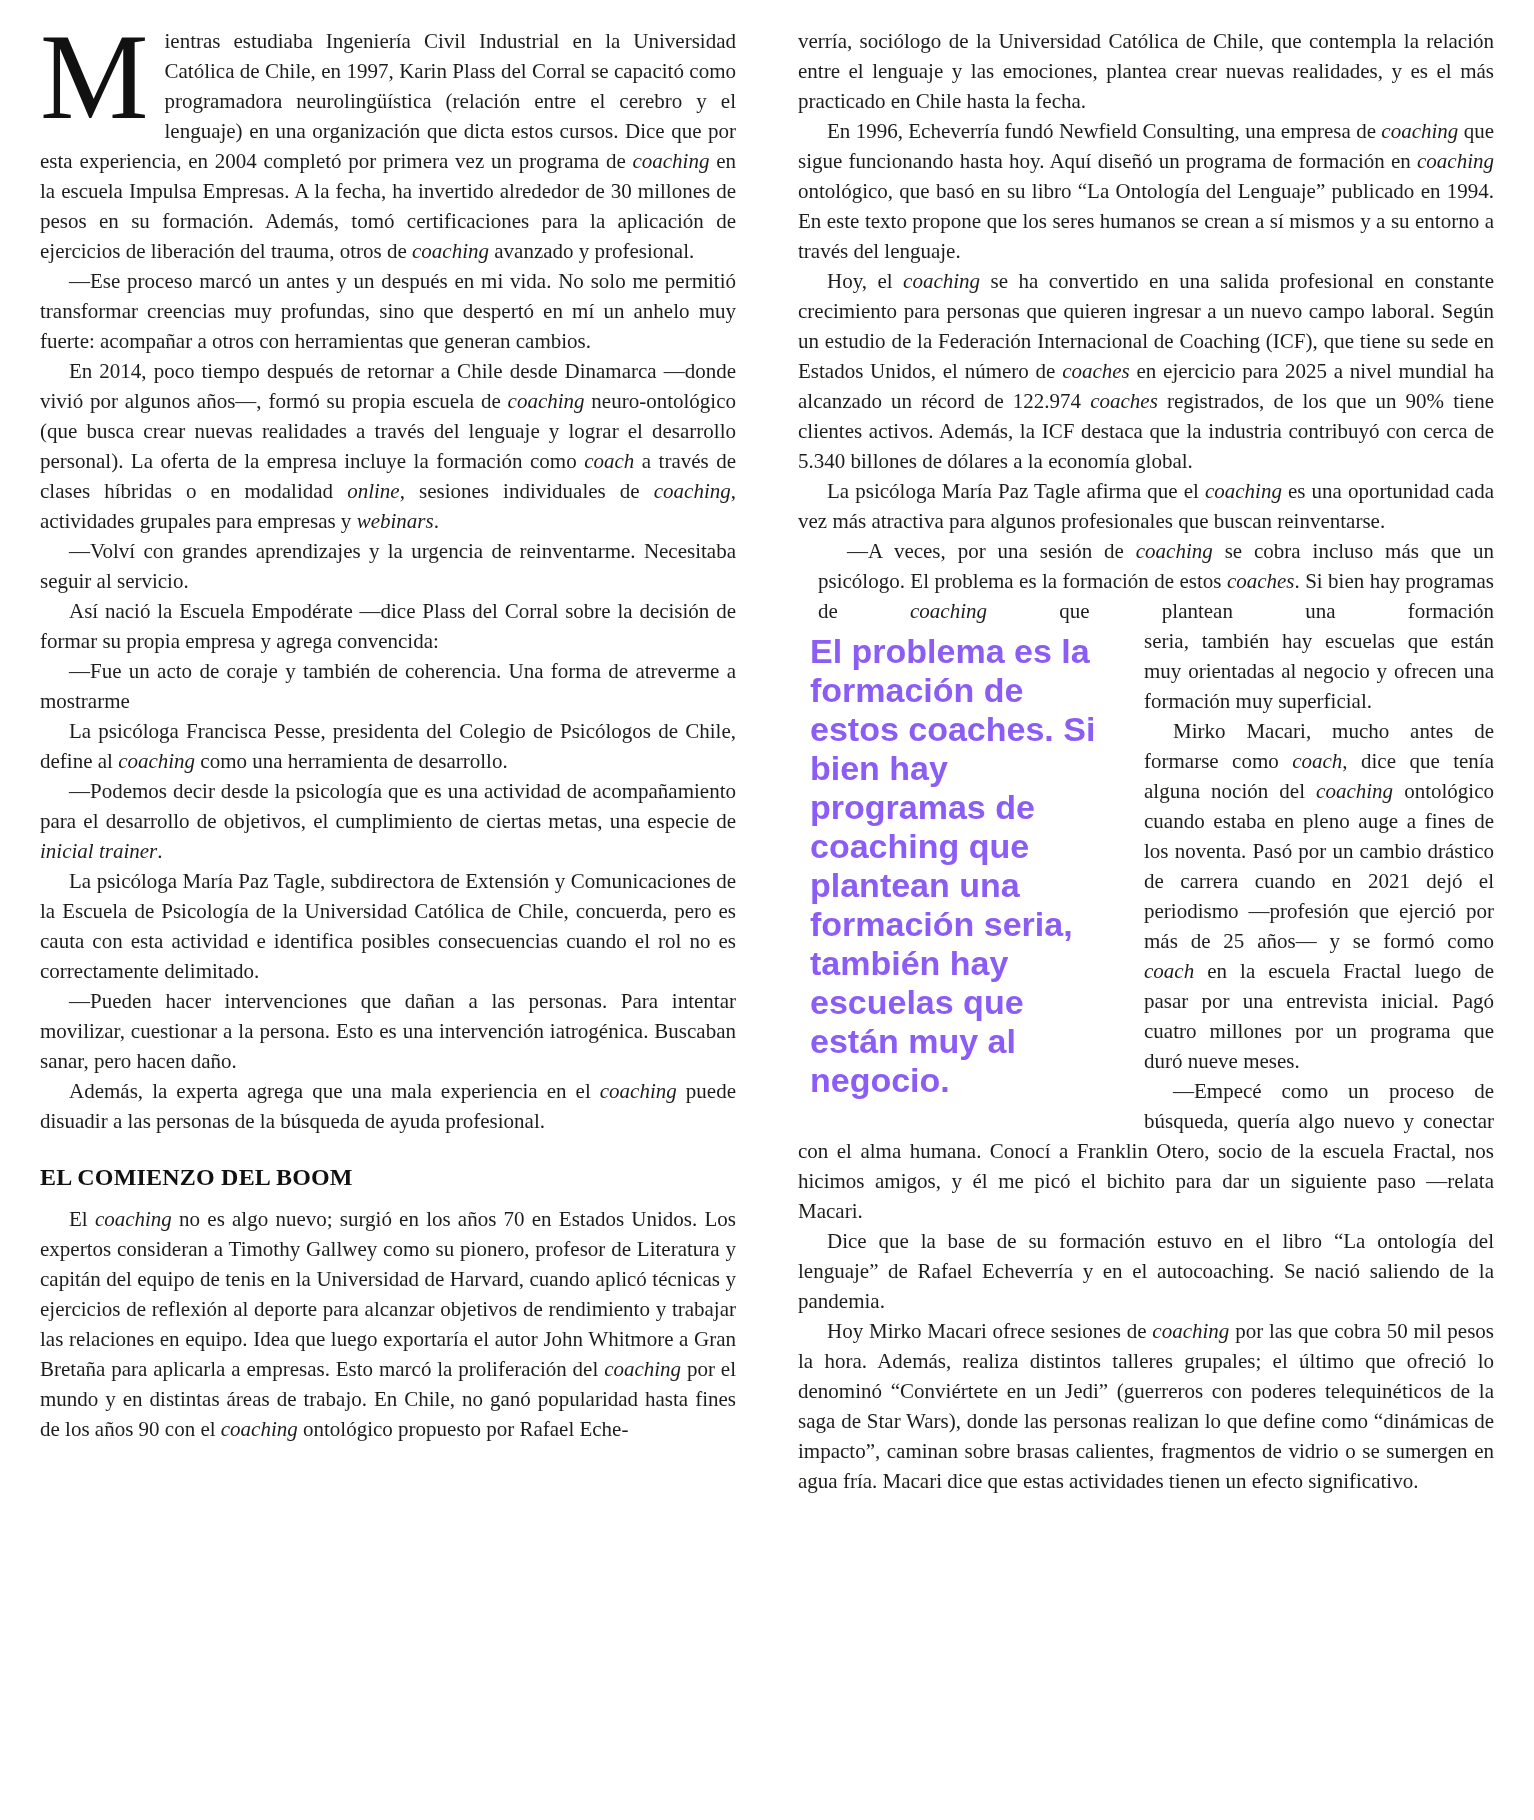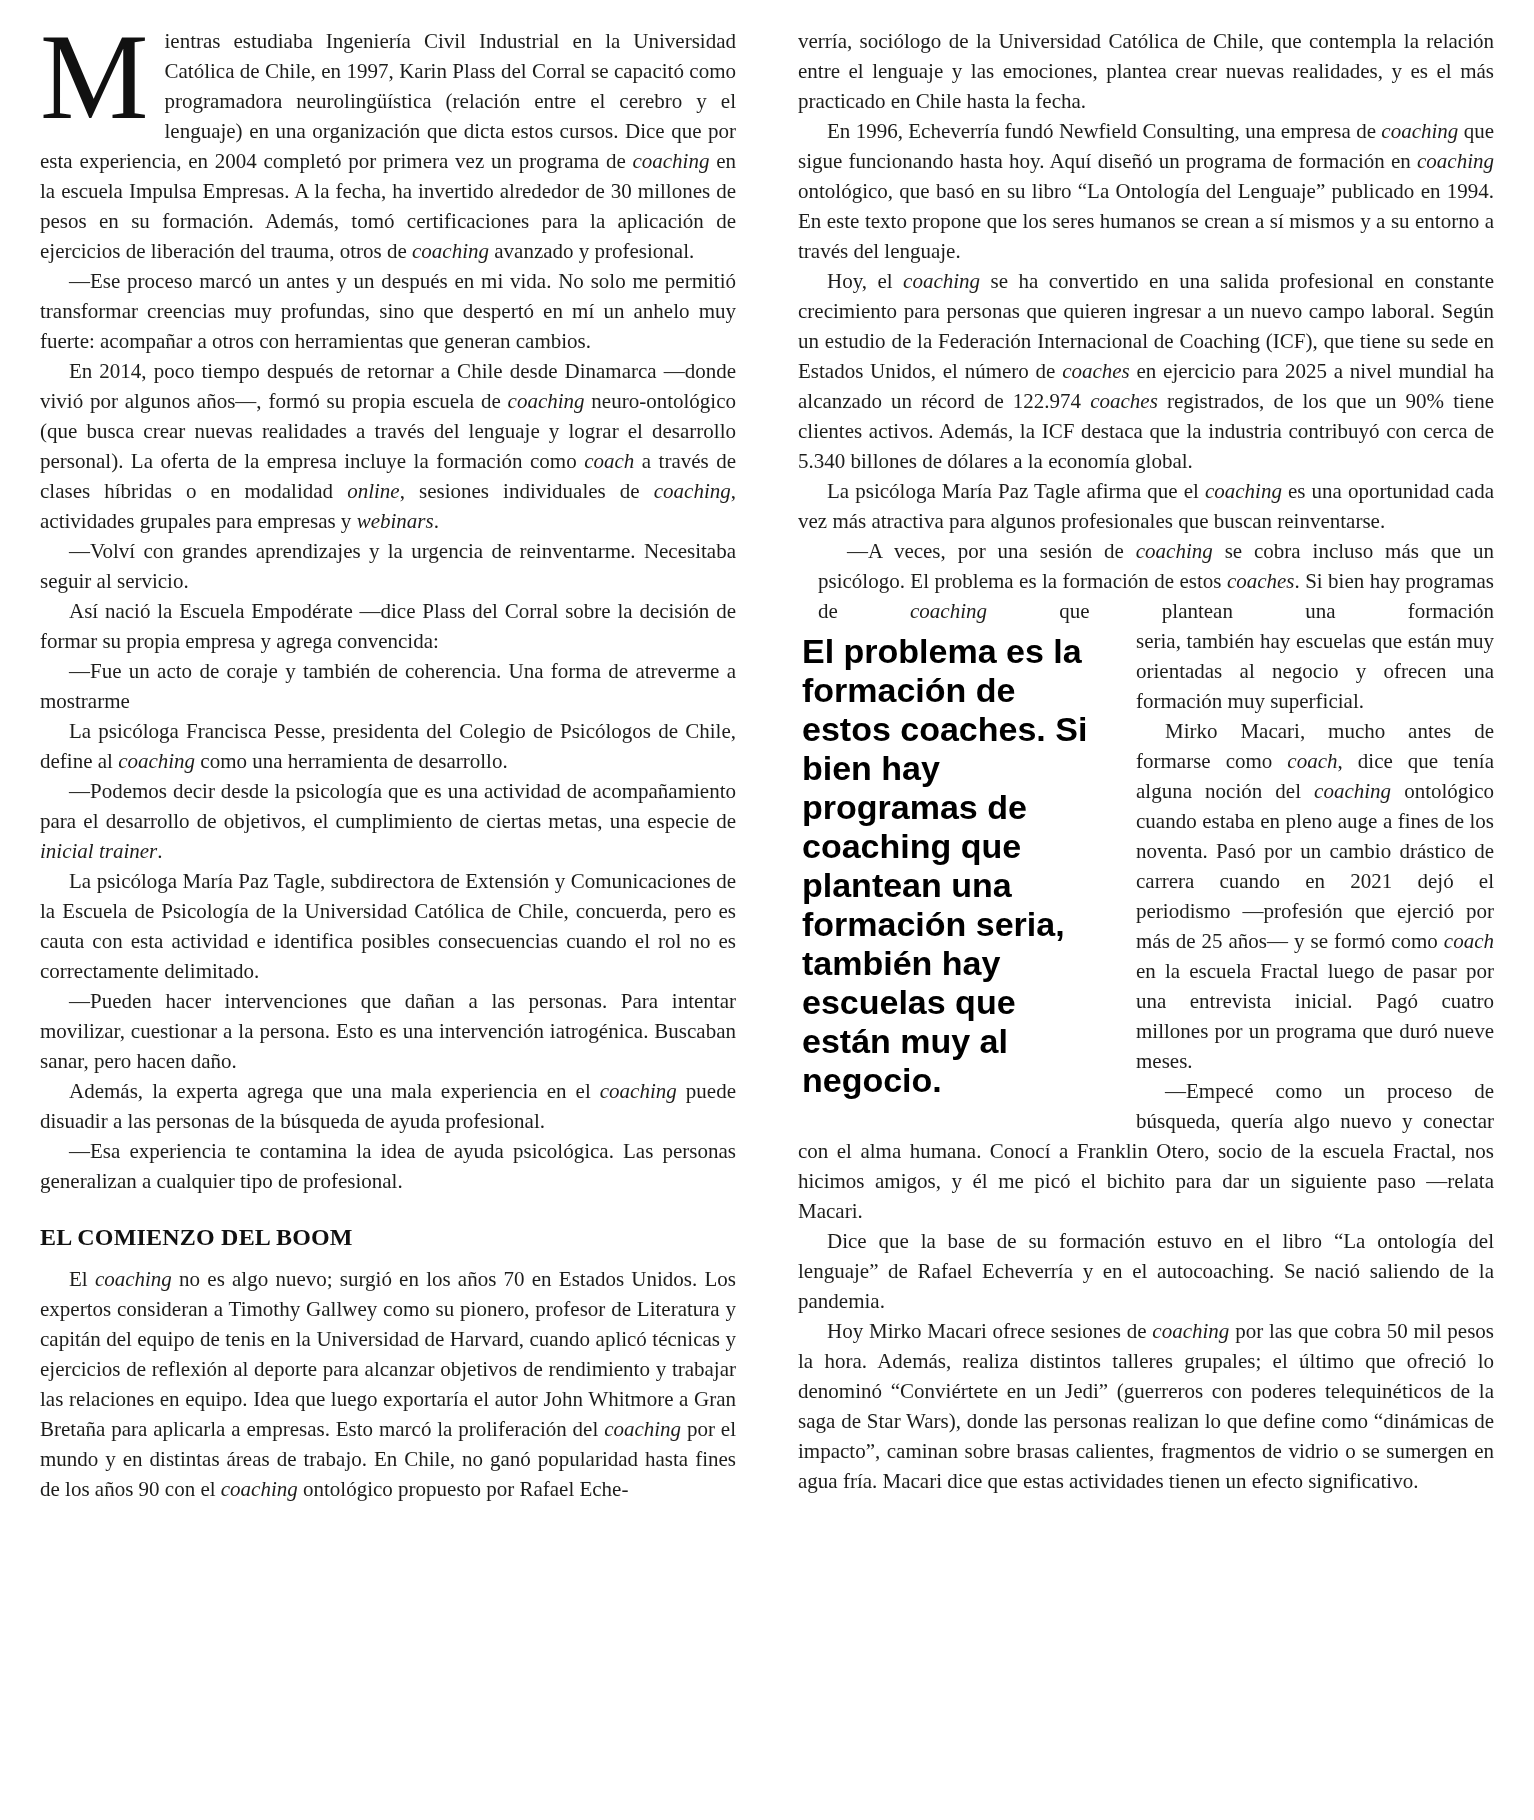--- a/index.html
+++ b/index.html
@@ -40,26 +40,26 @@
     font-size: 24px;
     line-height: 30px;
     font-weight: 700;
     letter-spacing: 0.2px;
     margin: 26px 0 12px 0;
     color: #111111;
   }
   .pull-quote {
     float: left;
     width: 302px;
-    margin: 6px 32px 10px 4px;
+    margin: 6px 32px 10px 12px;
     font-family: "Liberation Sans", "DejaVu Sans", sans-serif;
     font-weight: 700;
     font-size: 34px;
     line-height: 39px;
-    color: #000000;
+    color: #8b5cf6;
     text-align: left;
     text-indent: 0;
   }
   .pull-quote span { display: block; }
   i { font-style: italic; }
 </style>
 </head>
 <body>
 
 <div class="page">
@@ -71,21 +71,20 @@
         <p class="para indent">—Ese proceso marcó un antes y un después en mi vida. No solo me permitió transformar creencias muy profundas, sino que despertó en mí un anhelo muy fuerte: acompañar a otros con herramientas que generan cambios.</p>
         <p class="para indent">En 2014, poco tiempo después de retornar a Chile desde Dinamarca —donde vivió por algunos años—, formó su propia escuela de <i>coaching</i> neuro-ontológico (que busca crear nuevas realidades a través del lenguaje y lograr el desarrollo personal). La oferta de la empresa incluye la formación como <i>coach</i> a través de clases híbridas o en modalidad <i>online</i>, sesiones individuales de <i>coaching</i>, actividades grupales para empresas y <i>webinars</i>.</p>
         <p class="para indent">—Volví con grandes aprendizajes y la urgencia de reinventarme. Necesitaba seguir al servicio.</p>
         <p class="para indent">Así nació la Escuela Empodérate —dice Plass del Corral sobre la decisión de formar su propia empresa y agrega convencida:</p>
         <p class="para indent">—Fue un acto de coraje y también de coherencia. Una forma de atreverme a mostrarme</p>
         <p class="para indent">La psicóloga Francisca Pesse, presidenta del Colegio de Psicólogos de Chile, define al <i>coaching</i> como una herramienta de desarrollo.</p>
         <p class="para indent">—Podemos decir desde la psicología que es una actividad de acompañamiento para el desarrollo de objetivos, el cumplimiento de ciertas metas, una especie de <i>inicial trainer</i>.</p>
         <p class="para indent">La psicóloga María Paz Tagle, subdirectora de Extensión y Comunicaciones de la Escuela de Psicología de la Universidad Católica de Chile, concuerda, pero es cauta con esta actividad e identifica posibles consecuencias cuando el rol no es correctamente delimitado.</p>
         <p class="para indent">—Pueden hacer intervenciones que dañan a las personas. Para intentar movilizar, cuestionar a la persona. Esto es una intervención iatrogénica. Buscaban sanar, pero hacen daño.</p>
         <p class="para indent">Además, la experta agrega que una mala experiencia en el <i>coaching</i> puede disuadir a las personas de la búsqueda de ayuda profesional.</p>
-        <p class="para indent">—Esa experiencia te contamina la idea de ayuda psicológica. Las personas generalizan a cualquier tipo de profesional.</p>
       </div>
 
     <h2 class="section-heading">EL COMIENZO DEL BOOM</h2>
 
     <div>
         <p class="para indent">El <i>coaching</i> no es algo nuevo; surgió en los años 70 en Estados Unidos. Los expertos consideran a Timothy Gallwey como su pionero, profesor de Literatura y capitán del equipo de tenis en la Universidad de Harvard, cuando aplicó técnicas y ejercicios de reflexión al deporte para alcanzar objetivos de rendimiento y trabajar las relaciones en equipo. Idea que luego exportaría el autor John Whitmore a Gran Bretaña para aplicarla a empresas. Esto marcó la proliferación del <i>coaching</i> por el mundo y en distintas áreas de trabajo. En Chile, no ganó popularidad hasta fines de los años 90 con el <i>coaching</i> ontológico propuesto por Rafael Eche-</p>
       </div>
   </div>
 
   <div class="column">

